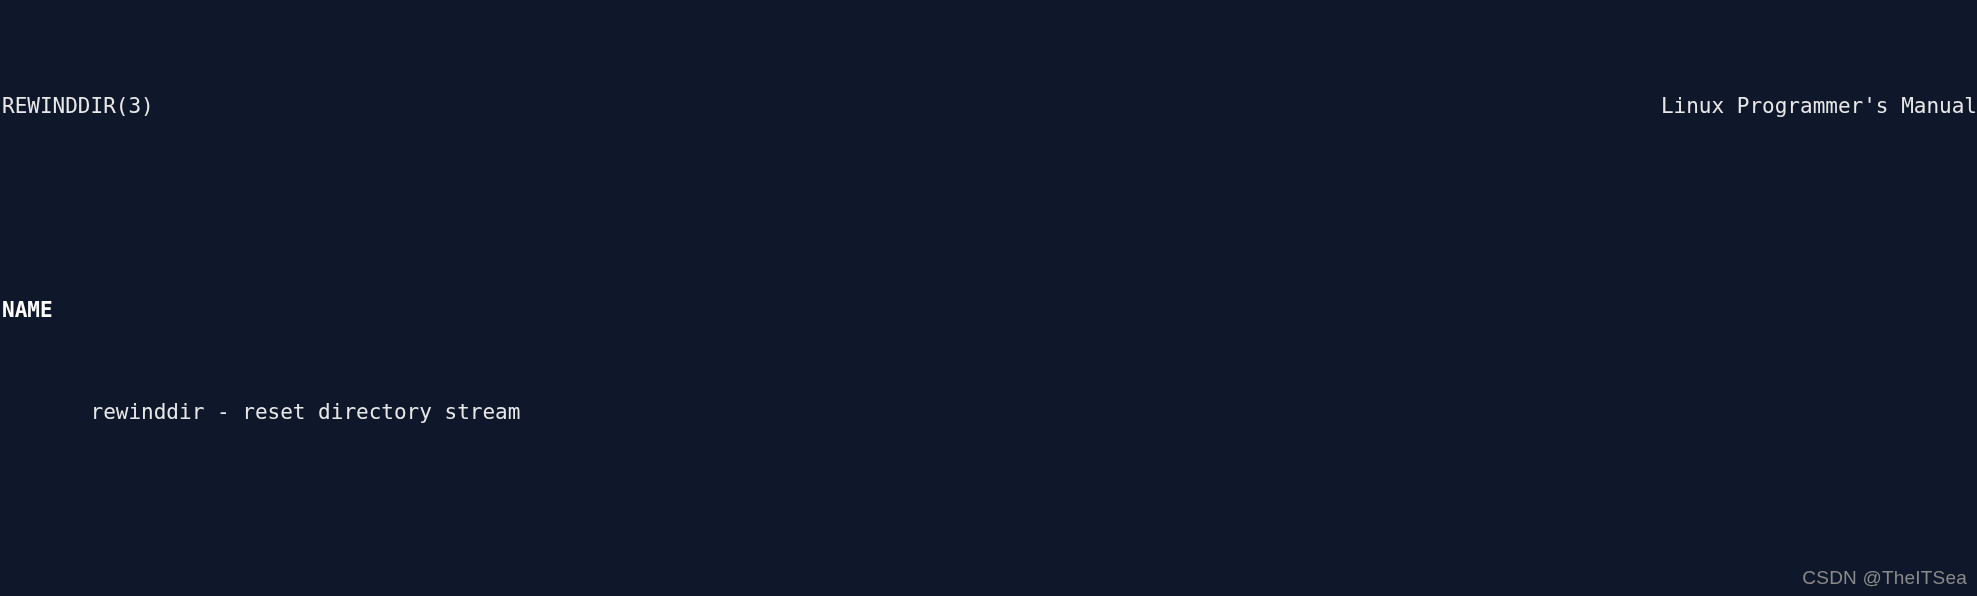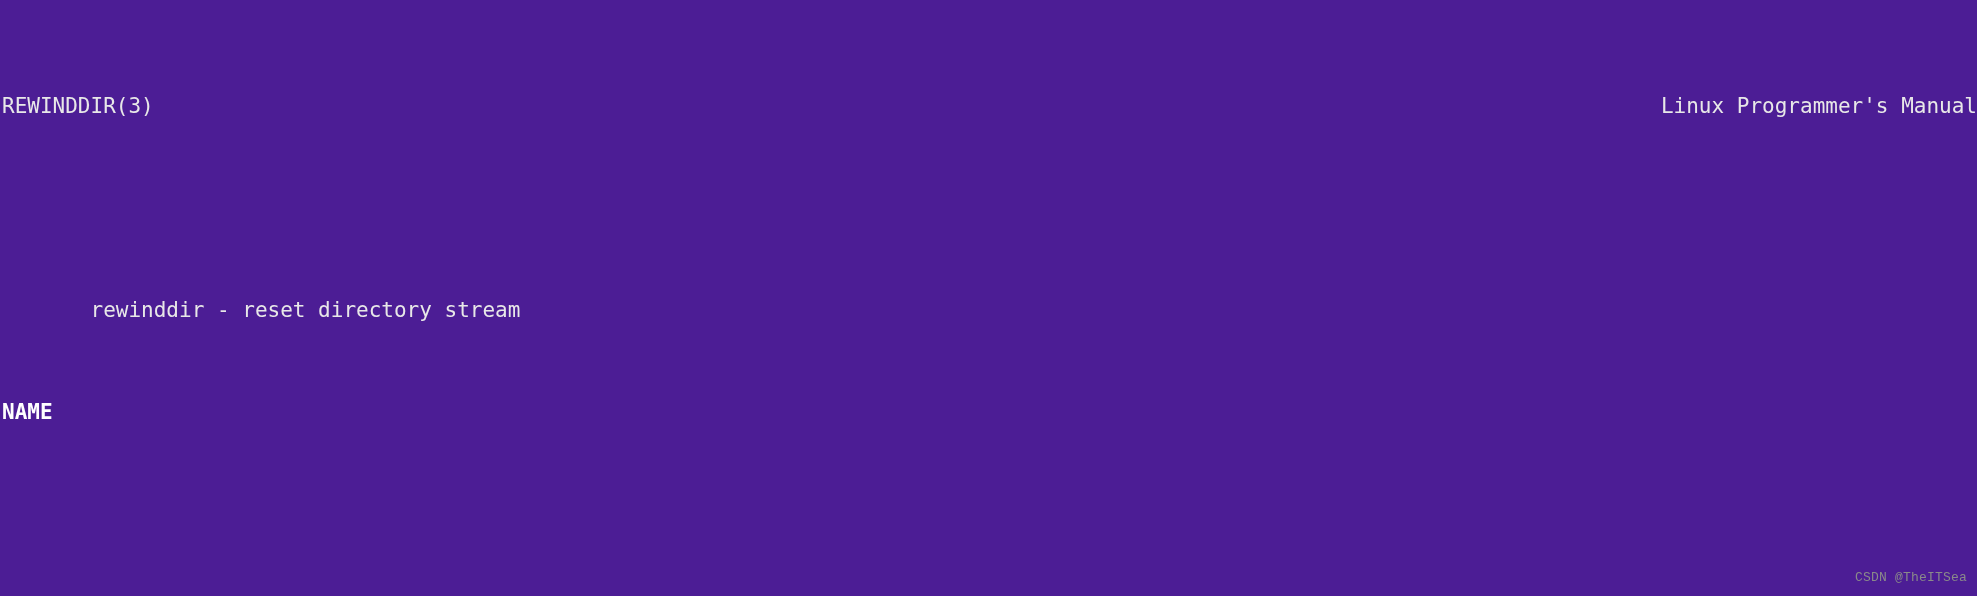--- a/index.html
+++ b/index.html
@@ -4,21 +4,21 @@
 <style>
   html, body {
     margin: 0;
     padding: 0;
     background: #000000;
   }
   #page {
     position: relative;
     width: 1977px;
     height: 596px;
-    background: #4c1d95;
+    background: #0f172a;
     overflow: hidden;
     font-family: "DejaVu Sans Mono", "Liberation Mono", monospace;
     font-size: 21px;
     line-height: 25.5px;
     color: #e8e8e8;
     -webkit-font-smoothing: antialiased;
   }
   .manpage {
     position: absolute;
     left: 0;
@@ -50,42 +50,42 @@
     white-space: pre;
   }
   .sect {
     font-weight: bold;
     color: #ffffff;
   }
   .watermark {
     position: absolute;
     right: 10px;
     bottom: 9px;
-    font-family: Liberation Mono, monospace;
-    font-size: 13px;
+    font-family: Liberation Sans, sans-serif;
+    font-size: 19px;
     line-height: 18px;
     color: #8a8a8a;
     letter-spacing: 0.2px;
     white-space: pre;
   }
 </style>
 </head>
 <body>
 
 <div id="page">
 
   <div class="manpage">
 
     <div class="header-row"><span>REWINDDIR(3)</span><span class="header-center">Linux Programmer's Manual</span></div>
 
     <div class="line blank"></div>
 
+    <div class="line"><span class="sect">NAME</span></div>
+
     <div class="line">       <span>rewinddir - reset directory stream</span></div>
-
-    <div class="line"><span class="sect">NAME</span></div>
 
     <div class="line blank"></div>
 
     
 
     
 
     
 
     

